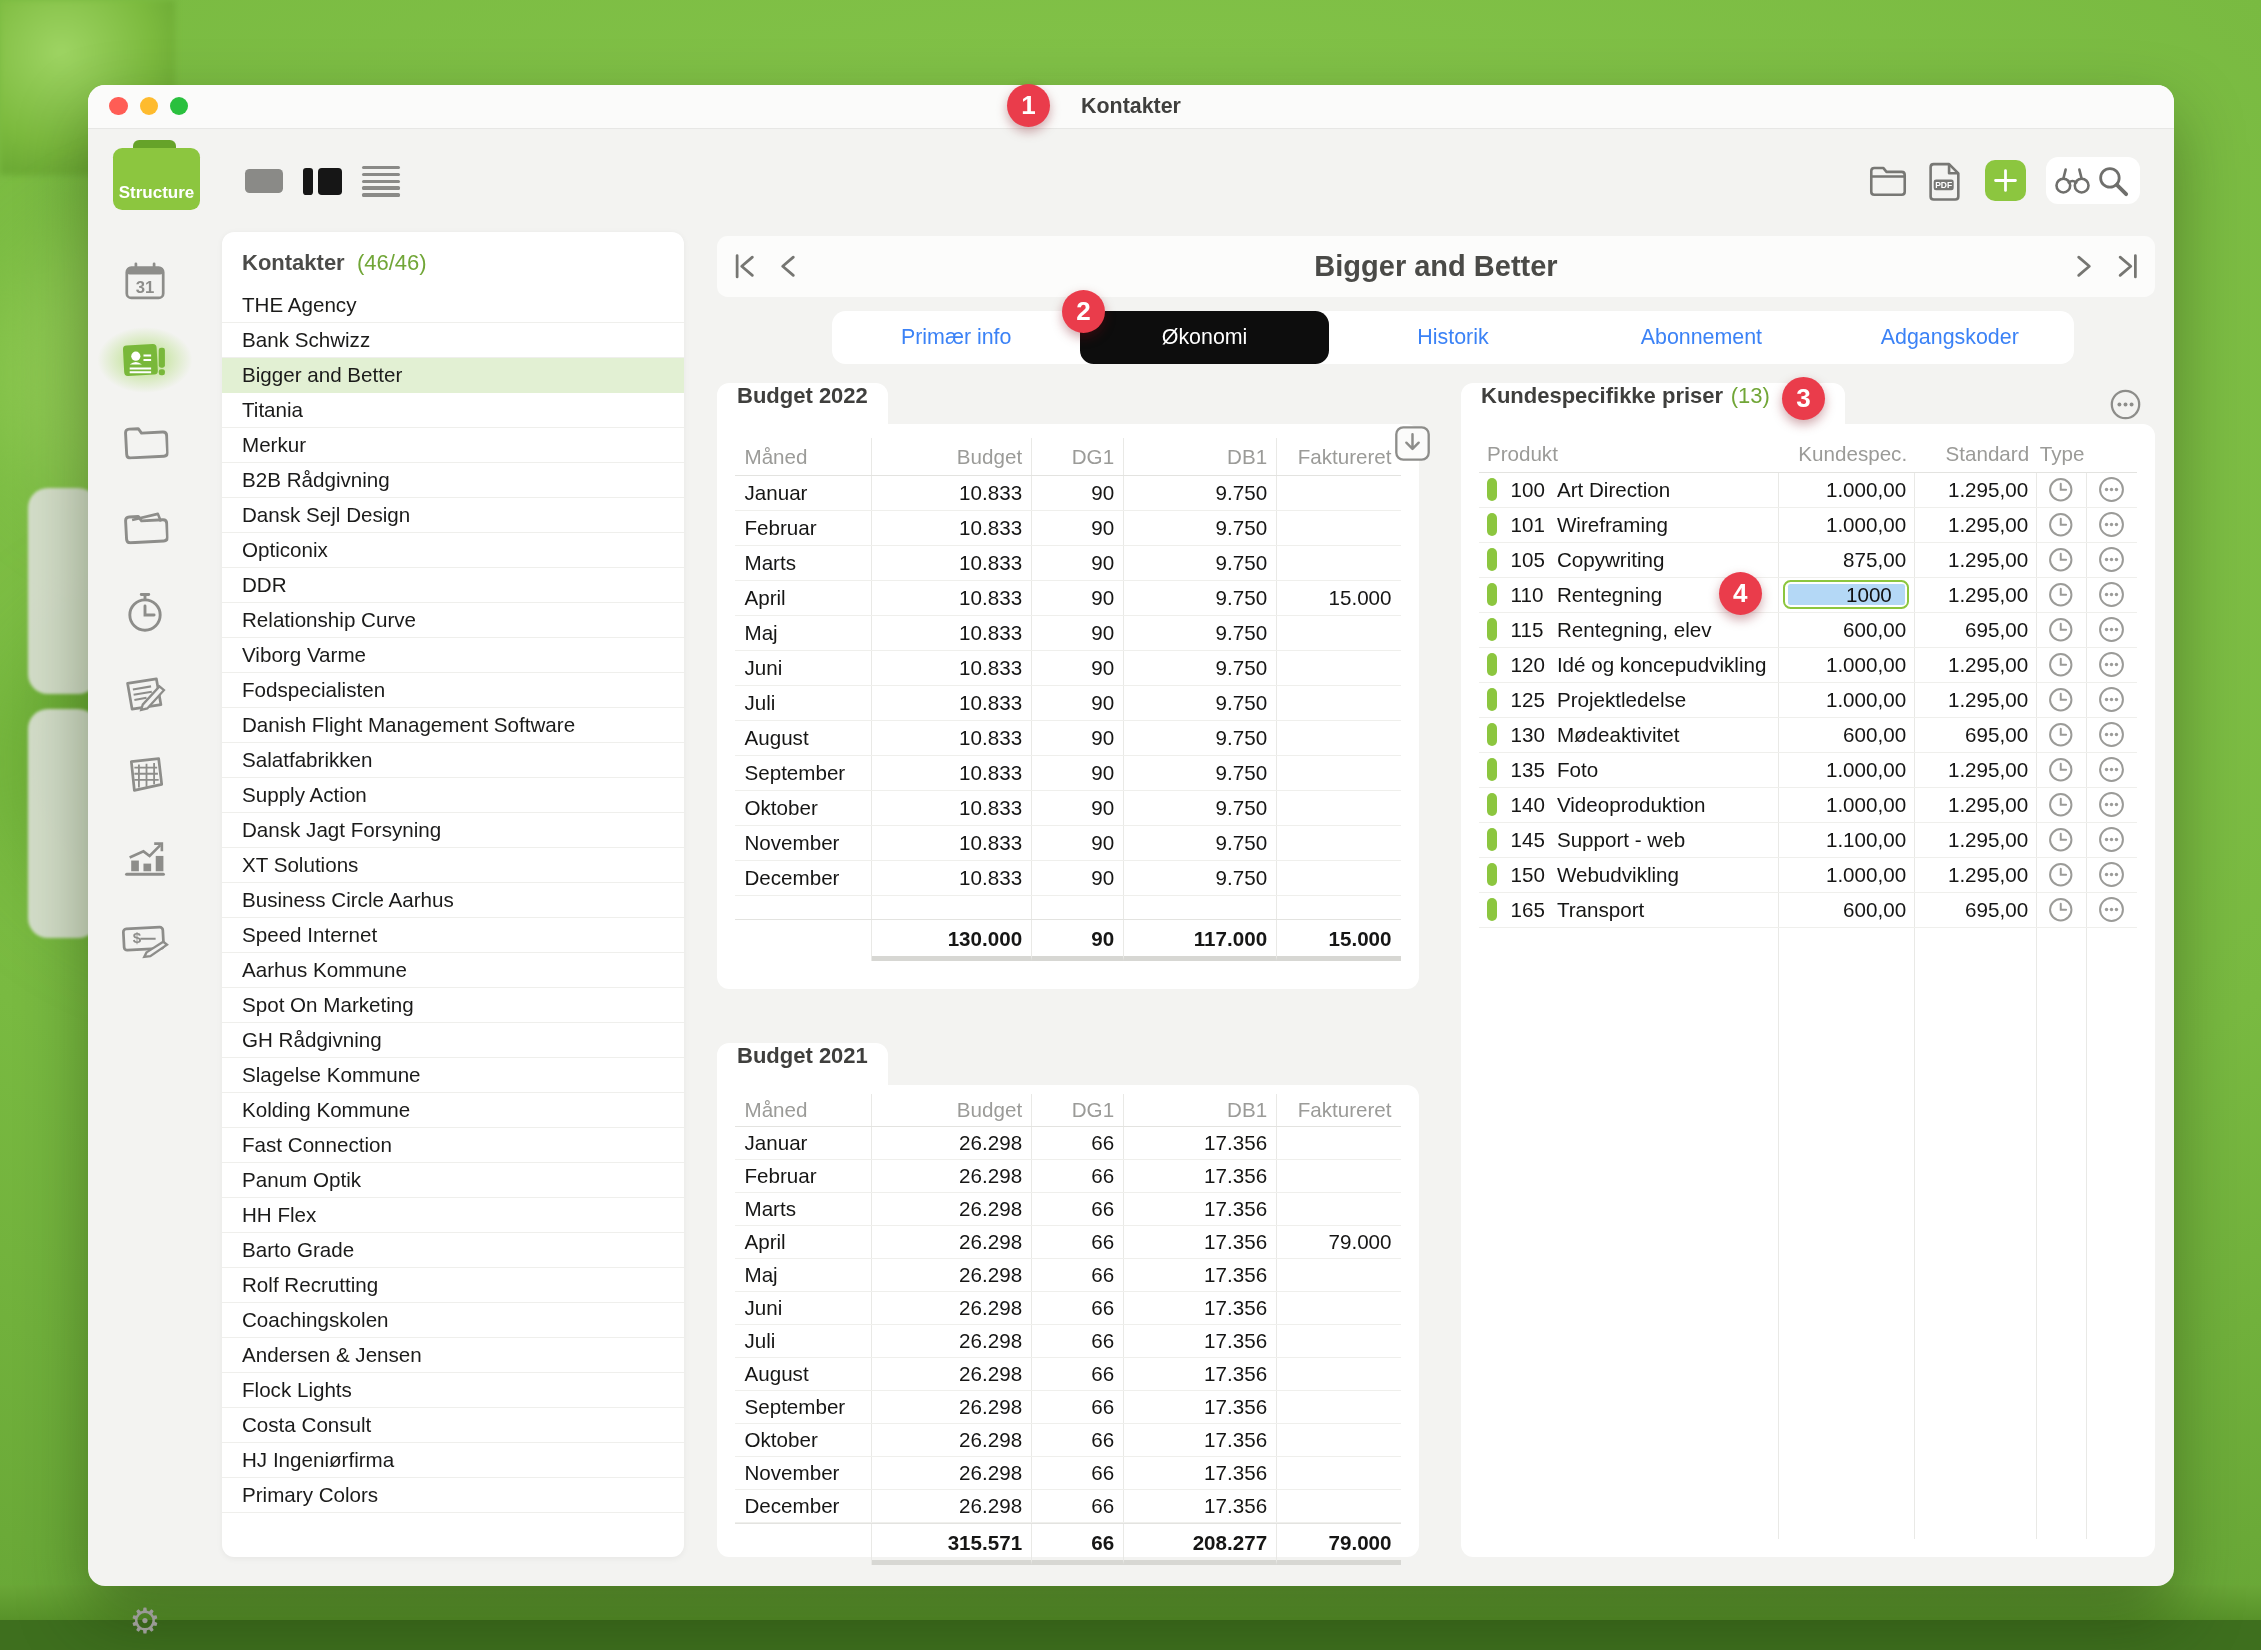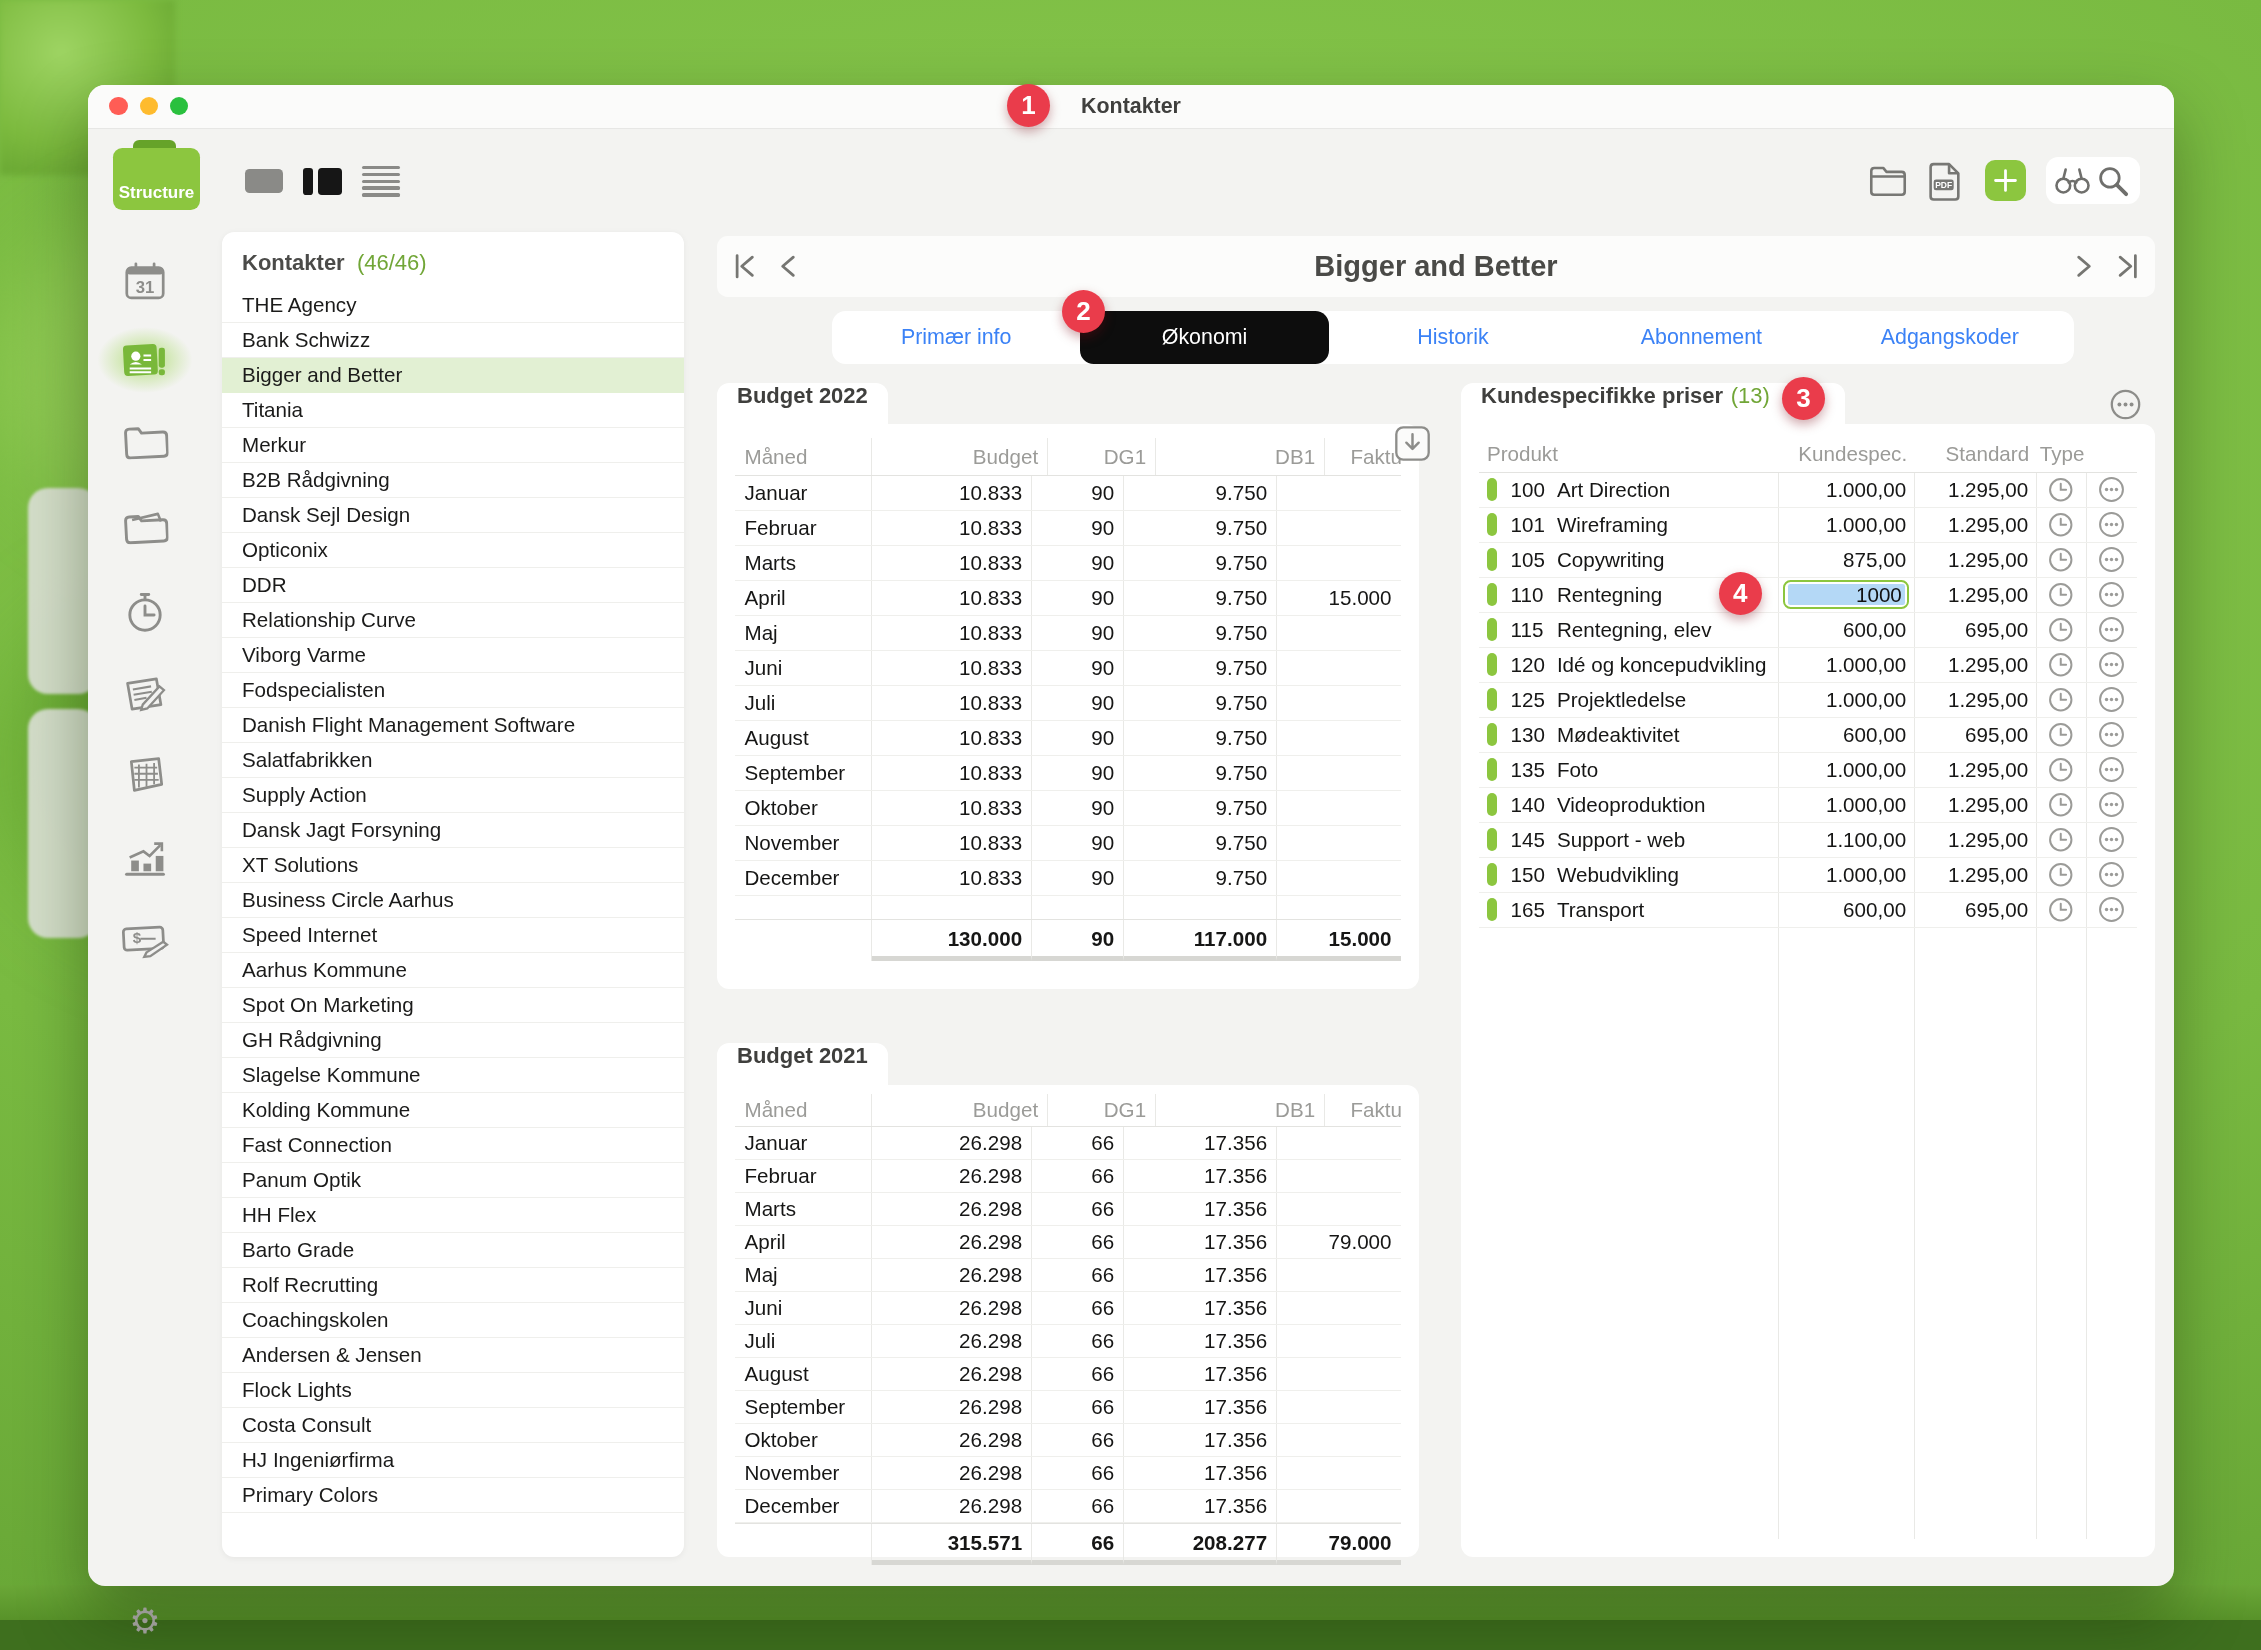--- a/index.html
+++ b/index.html
@@ -87,21 +87,21 @@
   .pr-tab{left:1373px;top:298px;}
   .pr-body{left:1373px;top:339px;width:694px;height:1133px;padding:10.7px 18.3px 18.3px;box-sizing:border-box;
     display:flex;flex-direction:column;}
   .cornerbtn{position:absolute;z-index:5;}
   .dl-ic{left:1306px;top:340px;}
   .more-top{left:2020px;top:302px;}
   
   .btable{--cols:137px 160px 92px 153px 1fr;font-size:20.6px;color:#161615;}
   .brow{display:grid;grid-template-columns:var(--cols);height:34px;line-height:34px;border-bottom:1.5px solid #efefec;}
   .compact .brow{height:32px;line-height:32px;}
-  .bhead{color:#9b9b98;border-bottom:1.5px solid #e3e3e0;height:37px;line-height:37px;gap:16px;}
+  .bhead{color:#9b9b98;border-bottom:1.5px solid #e3e3e0;height:37px;line-height:37px;}
   .bc{padding:0 9.2px;white-space:nowrap;overflow:hidden;}
   .bc.r{text-align:right;}
   .brow .bc:not(:last-child){border-right:1.5px solid #e9e9e6;}
   .bspacer{display:grid;grid-template-columns:var(--cols);height:23px;}
   .bspacer div:not(:last-child){border-right:1.5px solid #e9e9e6;}
   .btotal{display:grid;grid-template-columns:var(--cols);height:41px;line-height:38px;font-weight:bold;
     border-top:1.5px solid #e3e3e0;}
   .btotal .bc:not(:last-child){border-right:1.5px solid #e9e9e6;}
   .btotal .bc.u{border-bottom:5.3px solid #d7d7d3;}
   
@@ -114,21 +114,21 @@
   .pc.r{justify-content:flex-end;}
   .pc.c{justify-content:center;}
   .sep{border-right:1.5px solid #e9e9e6;}
   .pill{width:10px;height:23px;border-radius:5.3px;background:#8cc63f;margin-right:13.7px;flex:none;}
   .pfill{flex:1;display:grid;grid-template-columns:var(--pcols);}
   .pfill div{height:100%;}
   .plainval{display:inline;}
   .editbox{display:none;position:absolute;right:4.6px;top:2.3px;bottom:2.3px;left:4.6px;
     border:2.3px solid #8cc63f;border-radius:7.6px;background:#fff;align-items:center;padding:2.3px;box-sizing:border-box;}
   .editsel{flex:1;height:100%;background:#b4d8f6;border-radius:2.3px;display:flex;align-items:center;
-    justify-content:flex-end;padding-right:3px;font-size:20.6px;color:#111;}
+    justify-content:flex-end;padding-right:13px;font-size:20.6px;color:#111;}
   .prow.editing .editbox{display:flex;}
   .rowbadge{display:none;position:absolute;left:-60px;top:-5.3px;}
   .prow.editing .rowbadge{display:flex;}
   .badge3{transform:translateY(-6.1px);margin-left:12.2px;}
   svg{display:block;}
 </style>
 </head>
 <body>
 
 <div class="screen">

